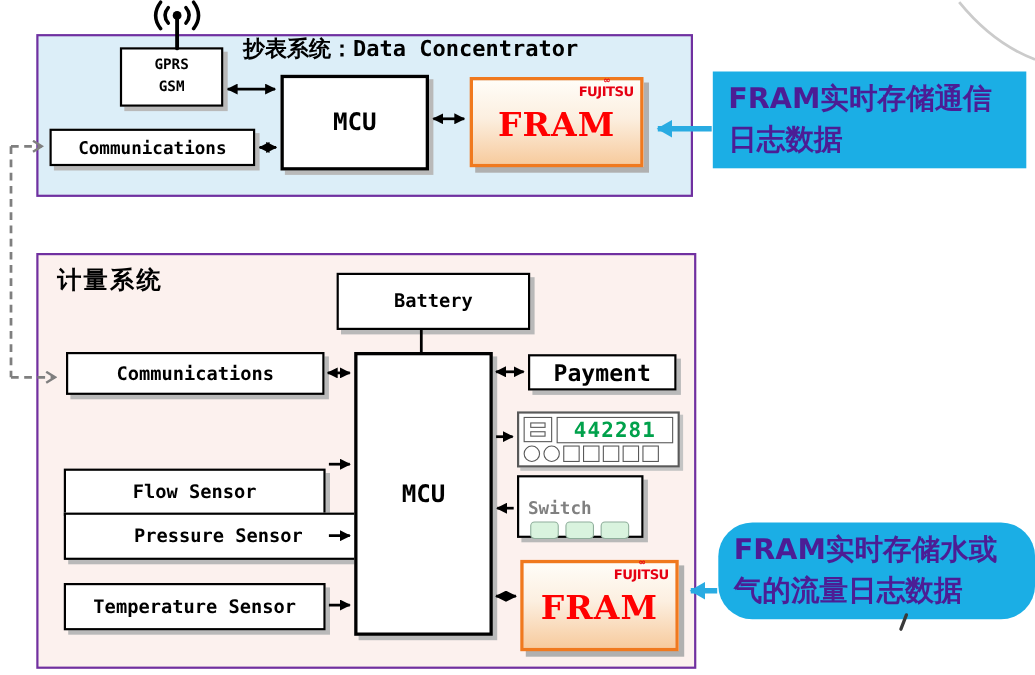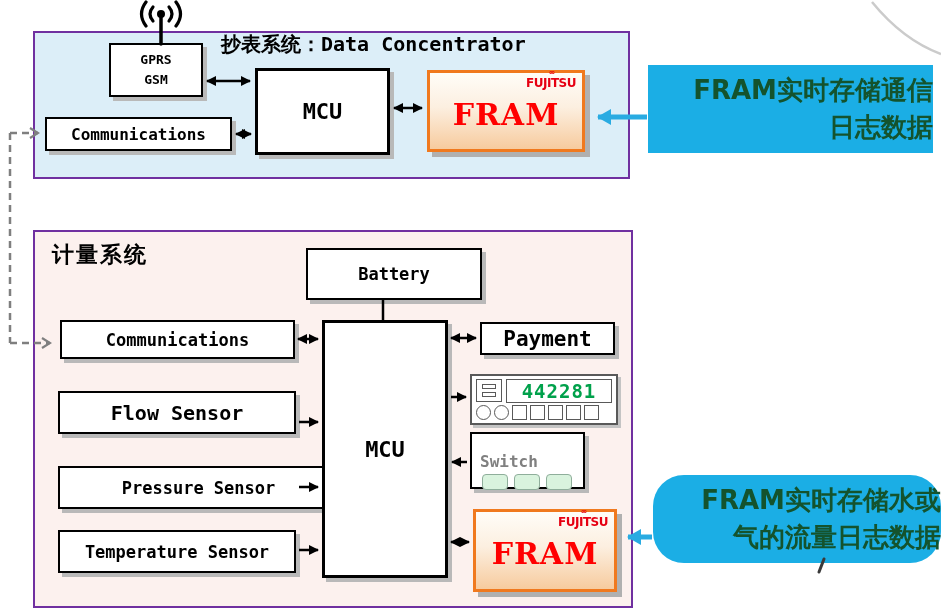--- a/index.html
+++ b/index.html
@@ -13,21 +13,21 @@
   .title-bottom{left:52px;top:240px;font-size:22px;letter-spacing:2px;}
   .blk{position:absolute;background:#fff;border:2px solid #000;box-sizing:border-box;
        display:flex;align-items:center;justify-content:center;text-align:left;
        box-shadow:4px 4px 0 #B9B9B9;font-weight:600;color:#000;}
   .gprs{left:109px;top:43px;width:94px;height:54px;font-size:13px;line-height:1.55;flex-direction:column;}
   .comm-top{left:45px;top:117px;width:187px;height:34px;font-size:16px;}
   .mcu-top{left:255px;top:68px;width:135px;height:87px;font-size:22px;border-width:3px;}
   .battery{left:306px;top:248px;width:176px;height:52px;font-size:17px;border-width:2.5px;}
   .mcu-bot{left:322px;top:320px;width:126px;height:258px;font-size:22px;border-width:3px;}
   .comm-bot{left:60px;top:320px;width:235px;height:39px;font-size:17px;border-width:2.5px;}
-  .flow{left:58px;top:391px;width:238px;height:43px;font-size:20px;border-width:2.5px;}
+  .flow{left:58px;top:426px;width:238px;height:43px;font-size:17px;border-width:2.5px;}
   .pressure{left:58px;top:466px;width:281px;height:43px;font-size:17px;border-width:2.5px;}
   .temperature{left:58px;top:530px;width:238px;height:43px;font-size:17px;border-width:2.5px;}
   .payment{left:480px;top:322px;width:135px;height:33px;font-size:21px;border-width:2.5px;}
   .fram{border:3px solid #F0791E;
         background:linear-gradient(180deg,#FFFDF8 0%,#FCEFE0 45%,#F7CB9E 100%);
         box-shadow:5px 5px 0 #B0B0B0;flex-direction:column;}
   .fram-top{left:427px;top:70px;width:158px;height:82px;}
   .fram-bot{left:473px;top:509px;width:144px;height:83px;}
   .fram-label{font-family:"DejaVu Serif","Liberation Serif",serif;font-weight:bold;
               font-size:30px;color:#FF0000;letter-spacing:1px;margin-top:6px;}
@@ -48,23 +48,23 @@
   .disp-bottom .c{width:15px;height:15px;border:1.5px solid #595959;border-radius:50%;box-sizing:border-box;}
   .disp-bottom .s{width:15px;height:15px;border:1.5px solid #595959;box-sizing:border-box;}
   
   .switch{left:470px;top:432px;width:115px;height:57px;border-width:2.5px;flex-direction:column;
           align-items:flex-start;justify-content:flex-start;padding:18px 8px;}
   .switch-label{color:#808080;font-size:16px;font-weight:600;}
   .switch-btns{display:flex;gap:6px;margin-top:3px;margin-left:2px;}
   .switch-btns span{width:26px;height:16px;background:#D9F3DE;border:1.5px solid #8FAE9B;
                     border-radius:4px;box-sizing:border-box;}
   
-  .callout{position:absolute;background:#1BAEE5;color:#14532d;font-weight:bold;font-size:26px;
+  .callout{position:absolute;background:#1BAEE5;color:#4c1d95;font-weight:bold;font-size:26px;
            line-height:1.42;padding:7px 0 0 14px;box-sizing:border-box;
-           font-family:"DejaVu Sans","Liberation Sans",sans-serif;white-space:nowrap;text-align:right;}
+           font-family:"DejaVu Sans","Liberation Sans",sans-serif;white-space:nowrap;}
   .callout-top{left:648px;top:65px;width:285px;height:88px;}
   .callout-bottom{left:653px;top:475px;width:288px;height:88px;border-radius:31px;}
   .overlay{position:absolute;left:0;top:0;width:941px;height:614px;pointer-events:none;}
 </style>
 </head>
 <body>
 
 <div class="stage">
 
   <div class="panel panel-top"></div>

